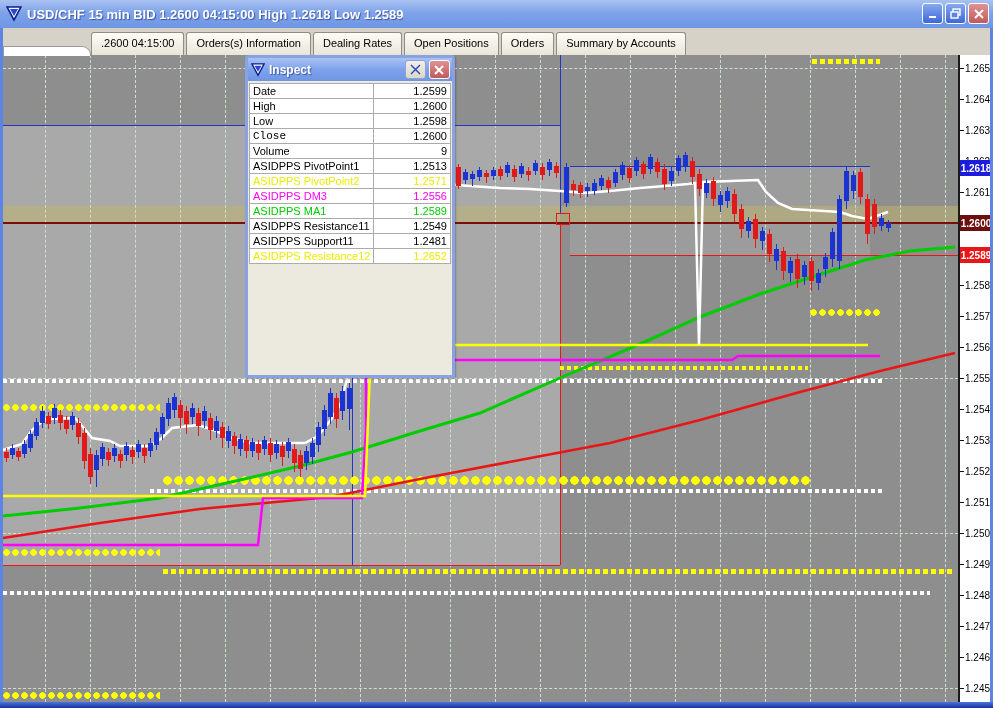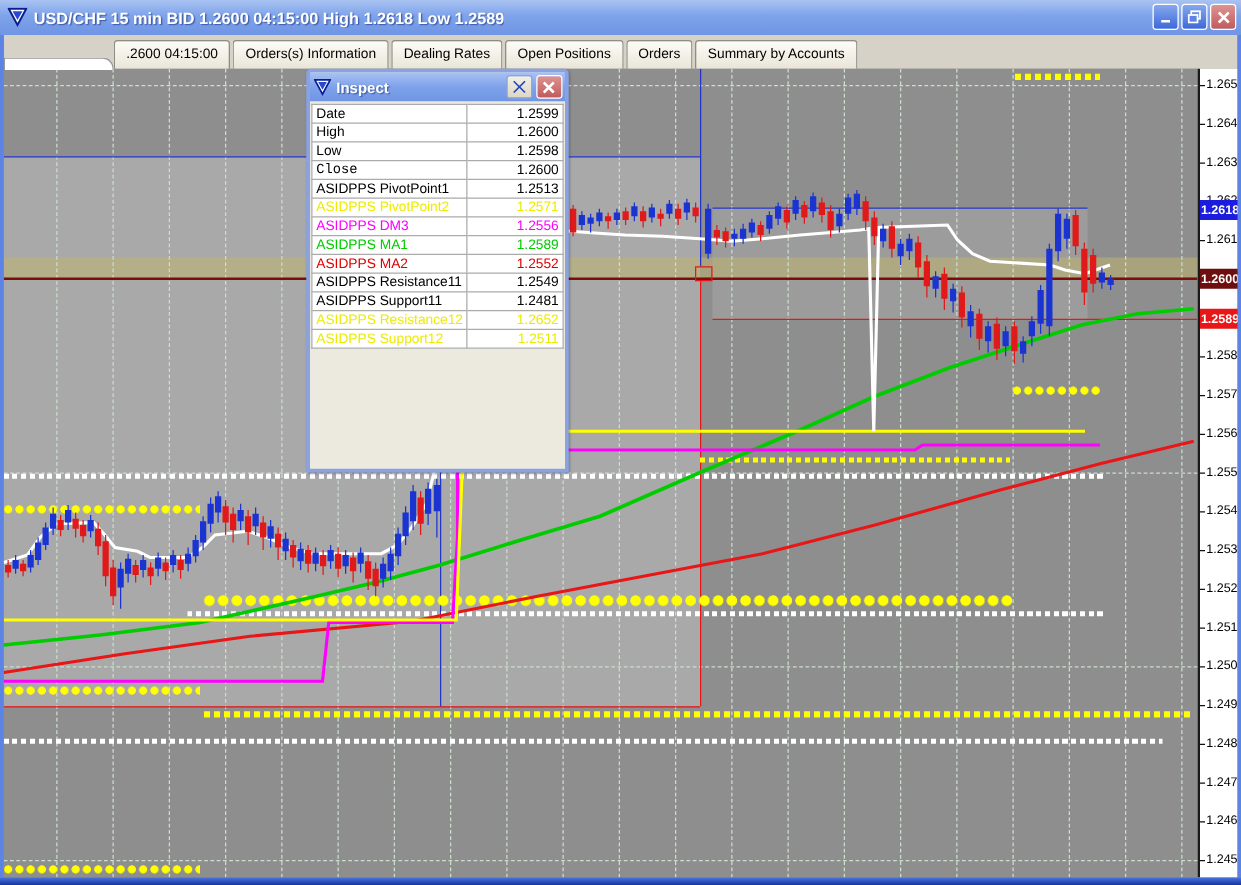--- a/index.html
+++ b/index.html
@@ -488,54 +488,50 @@
           </tr>
           <tr>
             <td class="lbl" style="color: rgb(0, 0, 0);">Low</td>
             <td class="val" style="color: rgb(0, 0, 0);">1.2598</td>
           </tr>
           <tr>
             <td class="lbl" style="color: rgb(0, 0, 0); font-family: Liberation Mono, monospace;">Close</td>
             <td class="val" style="color: rgb(0, 0, 0);">1.2600</td>
           </tr>
           <tr>
+            <td class="lbl" style="color: rgb(0, 0, 0);">Volume</td>
+            <td class="val" style="color: rgb(0, 0, 0);">9</td>
+          </tr>
+          <tr>
             <td class="lbl" style="color: rgb(0, 0, 0);">ASIDPPS PivotPoint1</td>
             <td class="val" style="color: rgb(0, 0, 0);">1.2513</td>
           </tr>
           <tr>
             <td class="lbl" style="color: rgb(236, 236, 0);">ASIDPPS PivotPoint2</td>
             <td class="val" style="color: rgb(236, 236, 0);">1.2571</td>
           </tr>
           <tr>
             <td class="lbl" style="color: rgb(255, 0, 255);">ASIDPPS DM3</td>
             <td class="val" style="color: rgb(255, 0, 255);">1.2556</td>
           </tr>
           <tr>
             <td class="lbl" style="color: rgb(0, 204, 0);">ASIDPPS MA1</td>
             <td class="val" style="color: rgb(0, 204, 0);">1.2589</td>
           </tr>
           <tr>
-            <td class="lbl" style="color: rgb(224, 0, 0);">ASIDPPS MA2</td>
-            <td class="val" style="color: rgb(224, 0, 0);">1.2552</td>
-          </tr>
-          <tr>
             <td class="lbl" style="color: rgb(0, 0, 0);">ASIDPPS Resistance11</td>
             <td class="val" style="color: rgb(0, 0, 0);">1.2549</td>
           </tr>
           <tr>
             <td class="lbl" style="color: rgb(0, 0, 0);">ASIDPPS Support11</td>
             <td class="val" style="color: rgb(0, 0, 0);">1.2481</td>
           </tr>
           <tr>
             <td class="lbl" style="color: rgb(236, 236, 0);">ASIDPPS Resistance12</td>
             <td class="val" style="color: rgb(236, 236, 0);">1.2652</td>
-          </tr>
-          <tr>
-            <td class="lbl" style="color: rgb(236, 236, 0);">ASIDPPS Support12</td>
-            <td class="val" style="color: rgb(236, 236, 0);">1.2511</td>
           </tr>
         </tbody>
       </table>
   </div>
 
   <div id="borderL"></div>
   <div id="borderR"></div>
   <div id="borderB"></div>
 </div>
 

